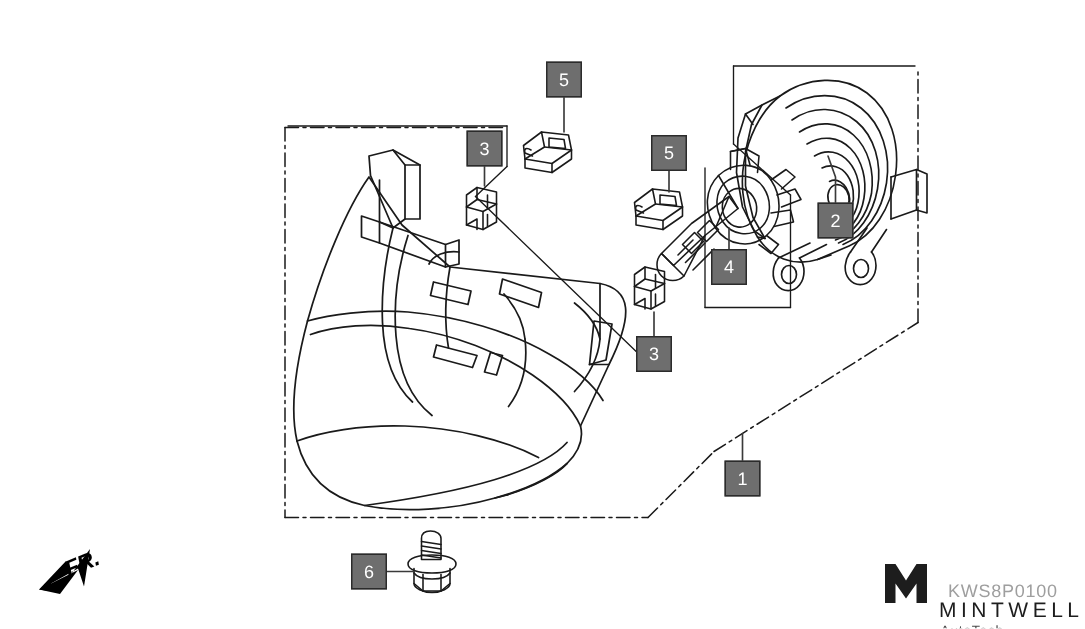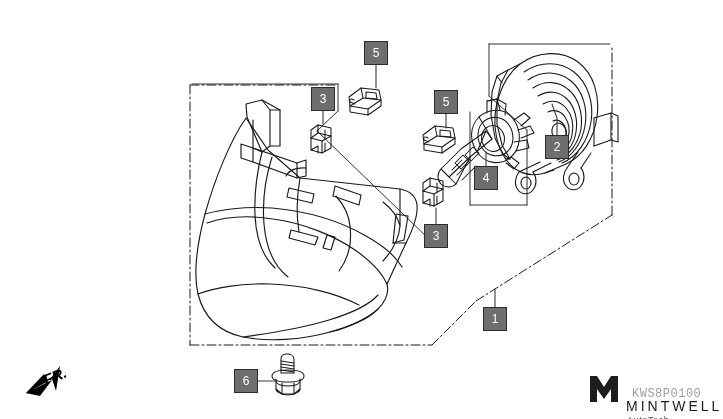--- a/index.html
+++ b/index.html
@@ -76,21 +76,21 @@
     font-size: 9px;
     letter-spacing: 0.6px;
     color: #4a4a4a;
     margin-top: 3px;
     margin-left: 1px;
   }
   #watermark-code {
     position: absolute;
     left: 632px;
     top: 387px;
-    font-family: Liberation Mono, monospace;
+    font-family: Liberation Sans, sans-serif;
     font-size: 12px;
     letter-spacing: 0.5px;
     color: #8e8e8e;
     opacity: 0.85;
     white-space: nowrap;
   }
 </style>
 </head>
 <body>
 

